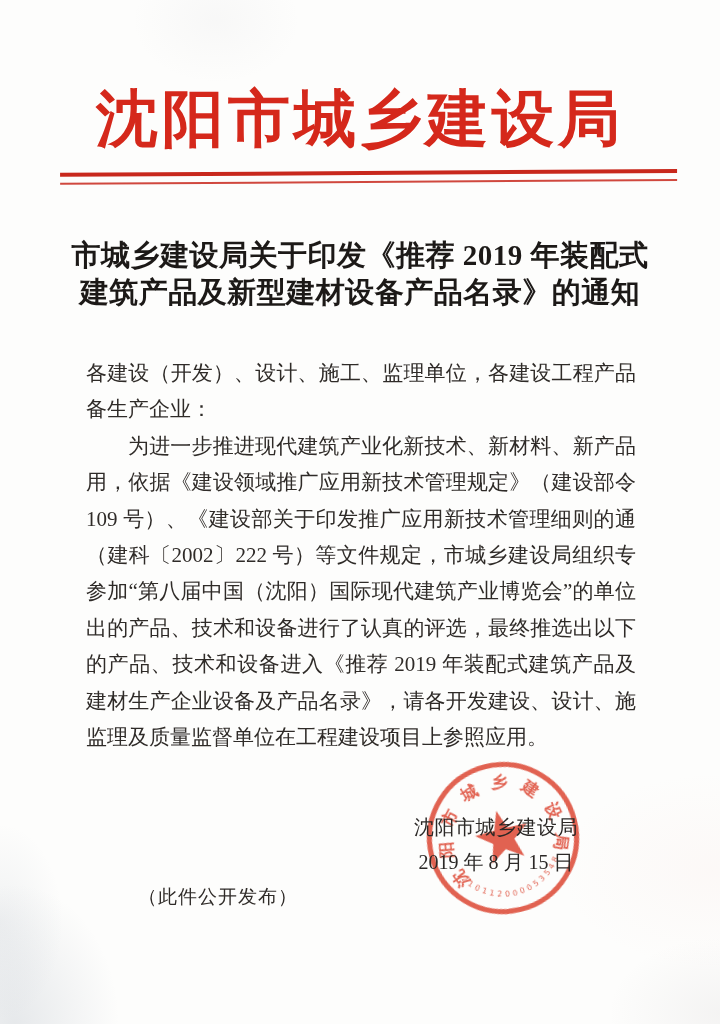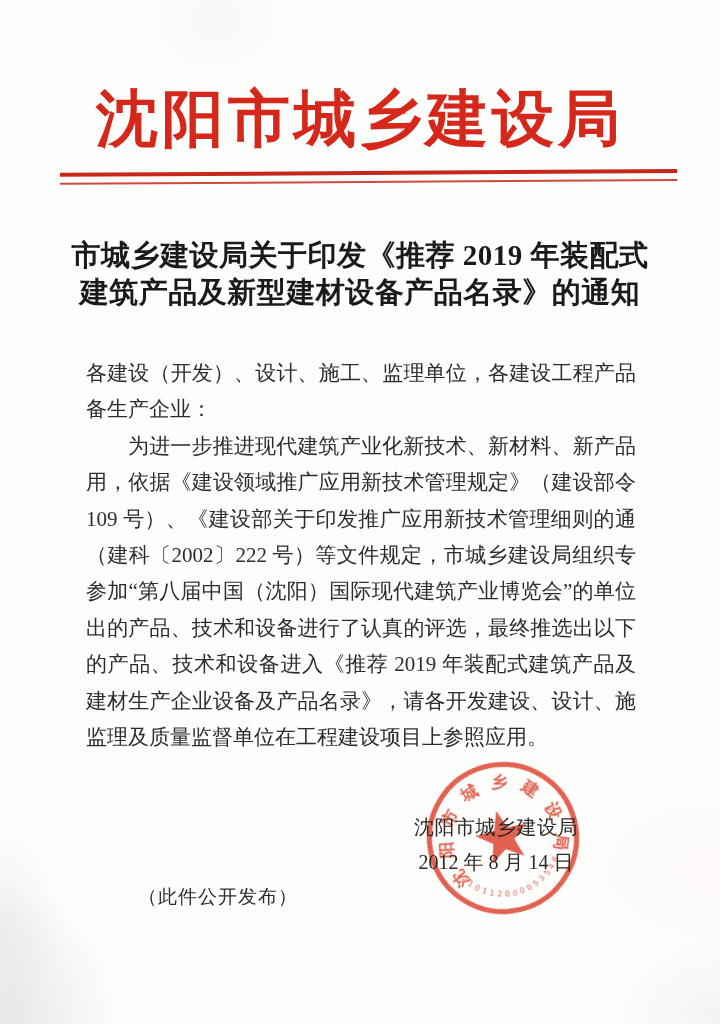--- a/index.html
+++ b/index.html
@@ -125,18 +125,18 @@
         <textPath href="#nameArc" startOffset="50%" text-anchor="middle" style="fill: rgb(221, 75, 56);">沈阳市城乡建设局</textPath>
       </text>
       <text class="seal-serial">
         <textPath href="#serialArc" startOffset="50%" text-anchor="middle" style="fill: rgb(221, 75, 56);">210112000053548</textPath>
       </text>
     </g>
   </svg>
 
   <div class="sig">
     <div class="sig-agency">沈阳市城乡建设局</div>
-    <div class="sig-date">2012 年 8 月 14 日</div>
+    <div class="sig-date">2019 年 8 月 15 日</div>
   </div>
 
   <div class="footer-note">（此件公开发布）</div>
 
 </div>
 
 </body></html>

